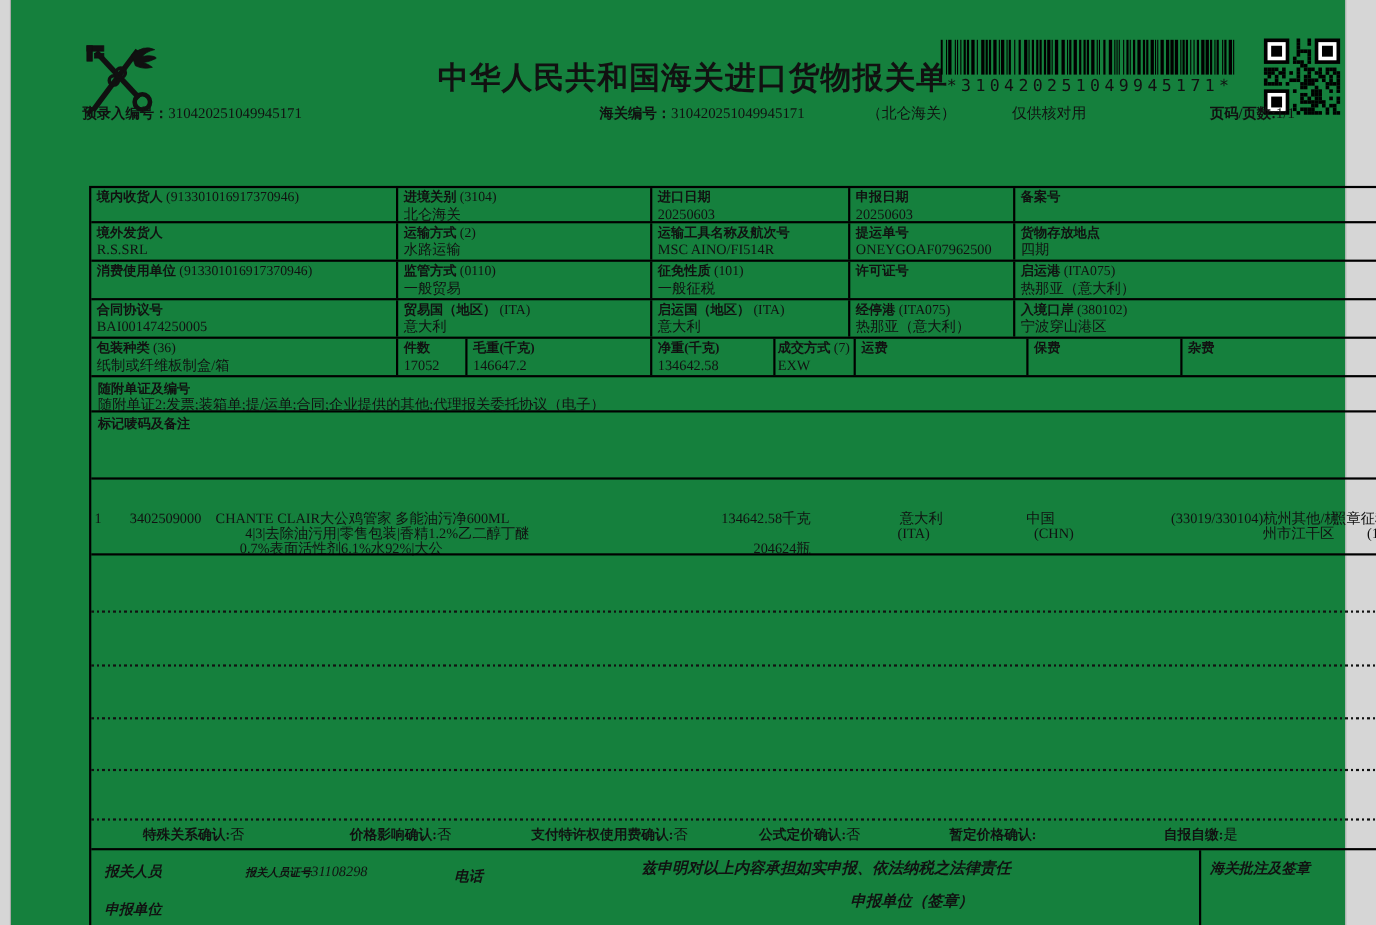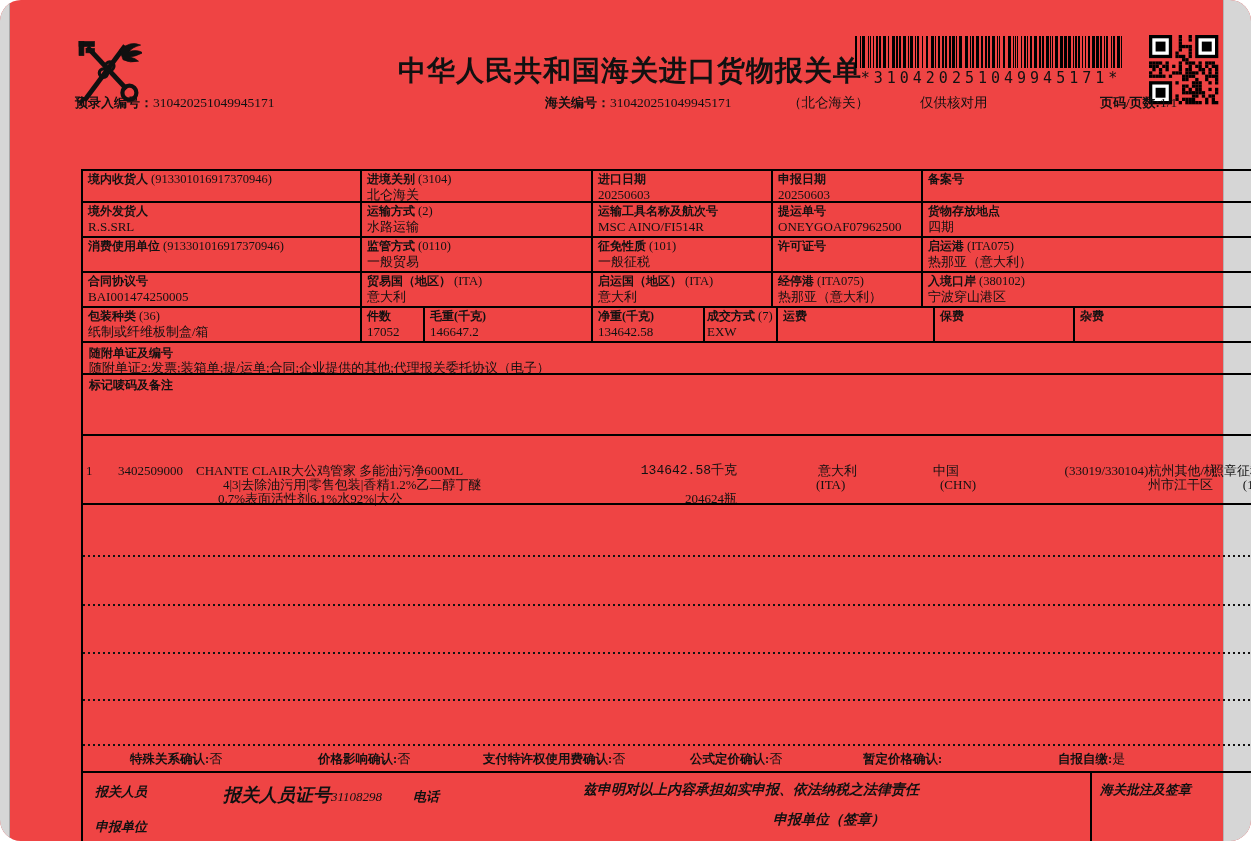--- a/index.html
+++ b/index.html
@@ -1,17 +1,17 @@
 <!DOCTYPE html>
 <html><head>
 <meta charset="utf-8">
 <style>
   html,body{margin:0;padding:0;background:#ffffff;}
-  #page{position:relative;width:1251px;height:841px;background:#ef4444;overflow:hidden;
-        font-family:"Liberation Serif","DejaVu Serif",serif;color:#111;border-radius:21px;}
+  #page{position:relative;width:1251px;height:841px;background:#15803d;overflow:hidden;
+        font-family:"Liberation Serif","DejaVu Serif",serif;color:#111;}
   .edge{position:absolute;top:0;bottom:0;background:#d6d6d6;}
   #edge-left{left:0;width:9px;border-right:1px solid #a8a8a8;}
   #edge-right{left:1223px;right:0;border-left:1px solid #b5b5b5;}
   #edge-right-inner{position:absolute;top:0;bottom:0;left:1244px;right:0;background:#c9c9c9;}
 
   
   #logo{position:absolute;left:72px;top:36px;width:70px;height:70px;}
   #title{position:absolute;left:390px;top:52px;width:480px;text-align:center;
          font-size:28px;font-weight:bold;letter-spacing:1px;white-space:nowrap;}
   #barcode{position:absolute;left:855px;top:36px;width:272px;height:32px;}
@@ -466,21 +466,21 @@
       <div class="secline sec-label">标记唛码及备注</div>
     </div>
 
 
     <div class="band" id="band-goods-body">
       <span class="gv" style="left:3px;top:2px;">1</span>
       <span class="gv" style="left:35px;top:2px;">3402509000</span>
       <span class="gv" style="left:113px;top:2px;">CHANTE CLAIR大公鸡管家 多能油污净600ML</span>
       <span class="gv" style="left:140px;top:16px;">4|3|去除油污用|零售包装|香精1.2%乙二醇丁醚</span>
       <span class="gv" style="left:135px;top:30px;">0.7%表面活性剂6.1%水92%|大公</span>
-      <span class="gv" style="right:528px;top:2px;font-family:Liberation Mono, monospace;">134642.58千克</span>
+      <span class="gv" style="right:528px;top:2px;">134642.58千克</span>
       <span class="gv" style="right:528px;top:30px;">204624瓶</span>
       <span class="gv" style="left:735px;top:2px;">意大利</span>
       <span class="gv" style="left:733px;top:16px;">(ITA)</span>
       <span class="gv" style="left:850px;top:2px;">中国</span>
       <span class="gv" style="left:857px;top:16px;">(CHN)</span>
       <span class="gv" style="right:48px;top:2px;">(33019/330104)杭州其他/杭</span>
       <span class="gv" style="right:52px;top:16px;">州市江干区</span>
       <span class="gv" style="right:2px;top:2px;">照章征税</span>
       <span class="gv" style="right:7px;top:16px;">(1)</span>
 
@@ -496,21 +496,21 @@
       <span class="confitem" style="left:47px;"><span class="blbl">特殊关系确认:</span><span>否</span></span>
       <span class="confitem" style="left:235px;"><span class="blbl">价格影响确认:</span><span>否</span></span>
       <span class="confitem" style="left:400px;"><span class="blbl">支付特许权使用费确认:</span><span>否</span></span>
       <span class="confitem" style="left:607px;"><span class="blbl">公式定价确认:</span><span>否</span></span>
       <span class="confitem" style="left:780px;"><span class="blbl">暂定价格确认:</span><span></span></span>
       <span class="confitem" style="left:975px;"><span class="blbl">自报自缴:</span><span>是</span></span>
     </div>
 
     <div class="band" id="band-footer">
       <span class="ft blbl" style="left:12px;top:10px;font-size:13px;">报关人员</span>
-      <span class="ft" style="left:140px;top:10px;"><span class="blbl" style="font-size:18px;">报关人员证号</span><span style="font-size:13px;">31108298</span></span>
+      <span class="ft" style="left:140px;top:10px;"><span class="blbl" style="font-size:10px;">报关人员证号</span><span style="font-size:13px;">31108298</span></span>
       <span class="ft blbl" style="left:330px;top:15px;font-size:13px;">电话</span>
       <span class="ft blbl" style="left:500px;top:8px;font-size:14px;">兹申明对以上内容承担如实申报、依法纳税之法律责任</span>
       <span class="ft blbl" style="left:690px;top:38px;font-size:14px;">申报单位（签章）</span>
       <span class="ft blbl" style="left:12px;top:45px;font-size:13px;">申报单位</span>
       <span class="ft blbl" style="left:1017px;top:8px;font-size:13px;">海关批注及签章</span>
       <div id="footer-divider"></div>
     </div>
 
   </div>
 </div>

